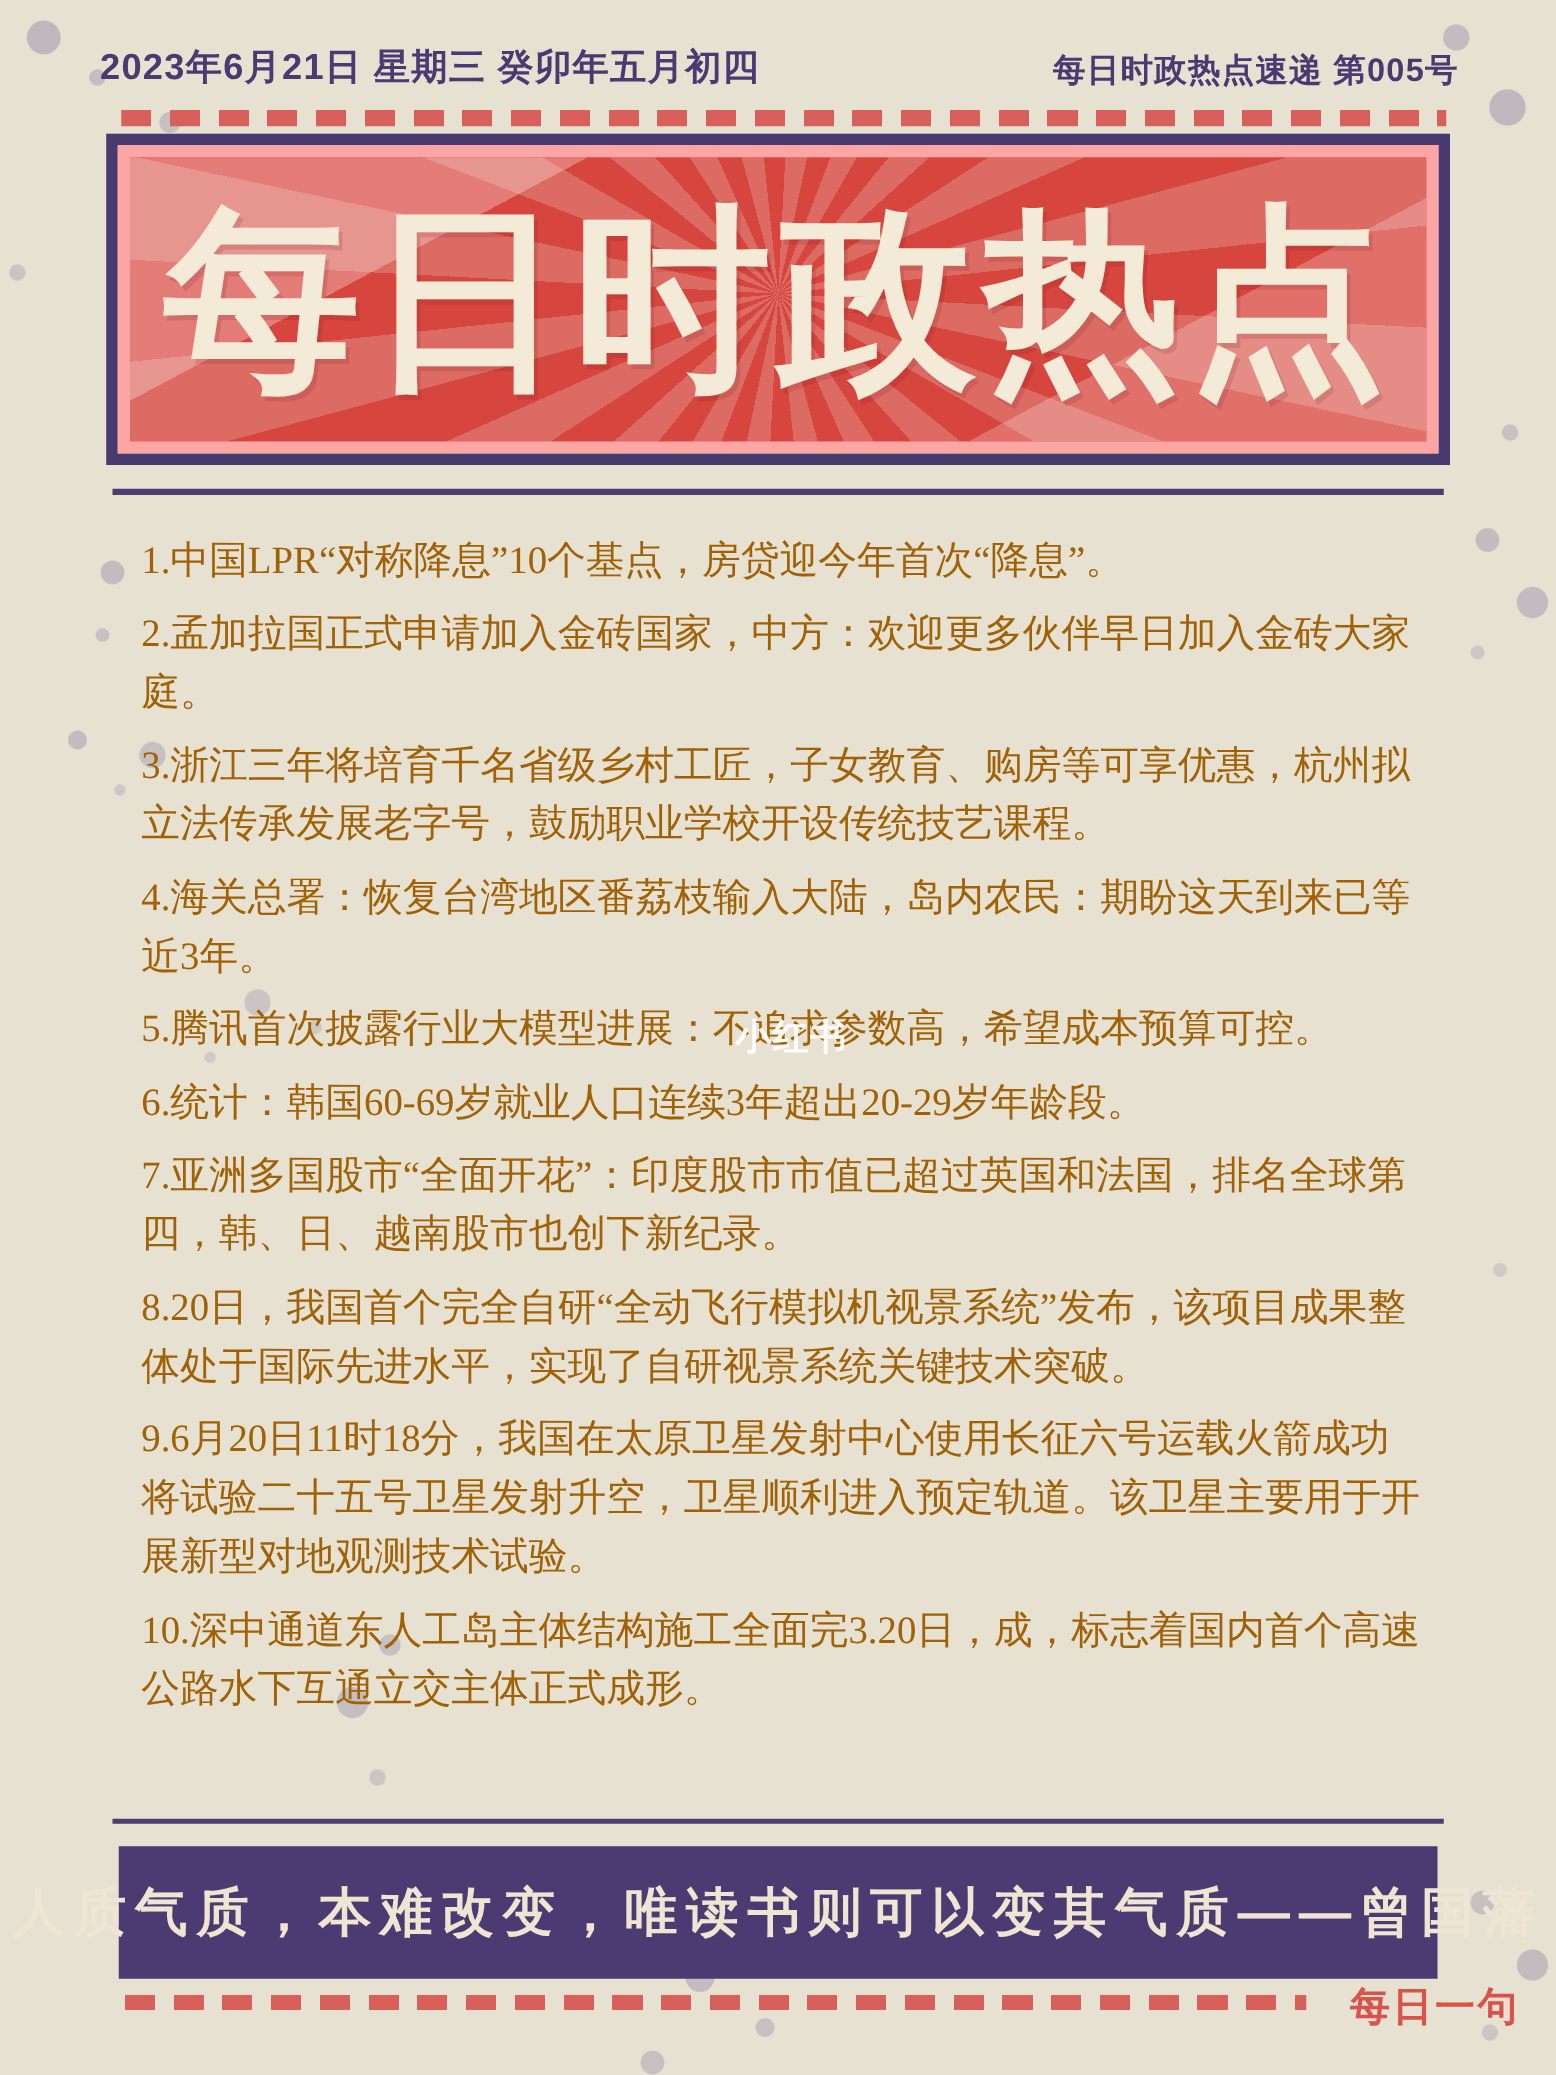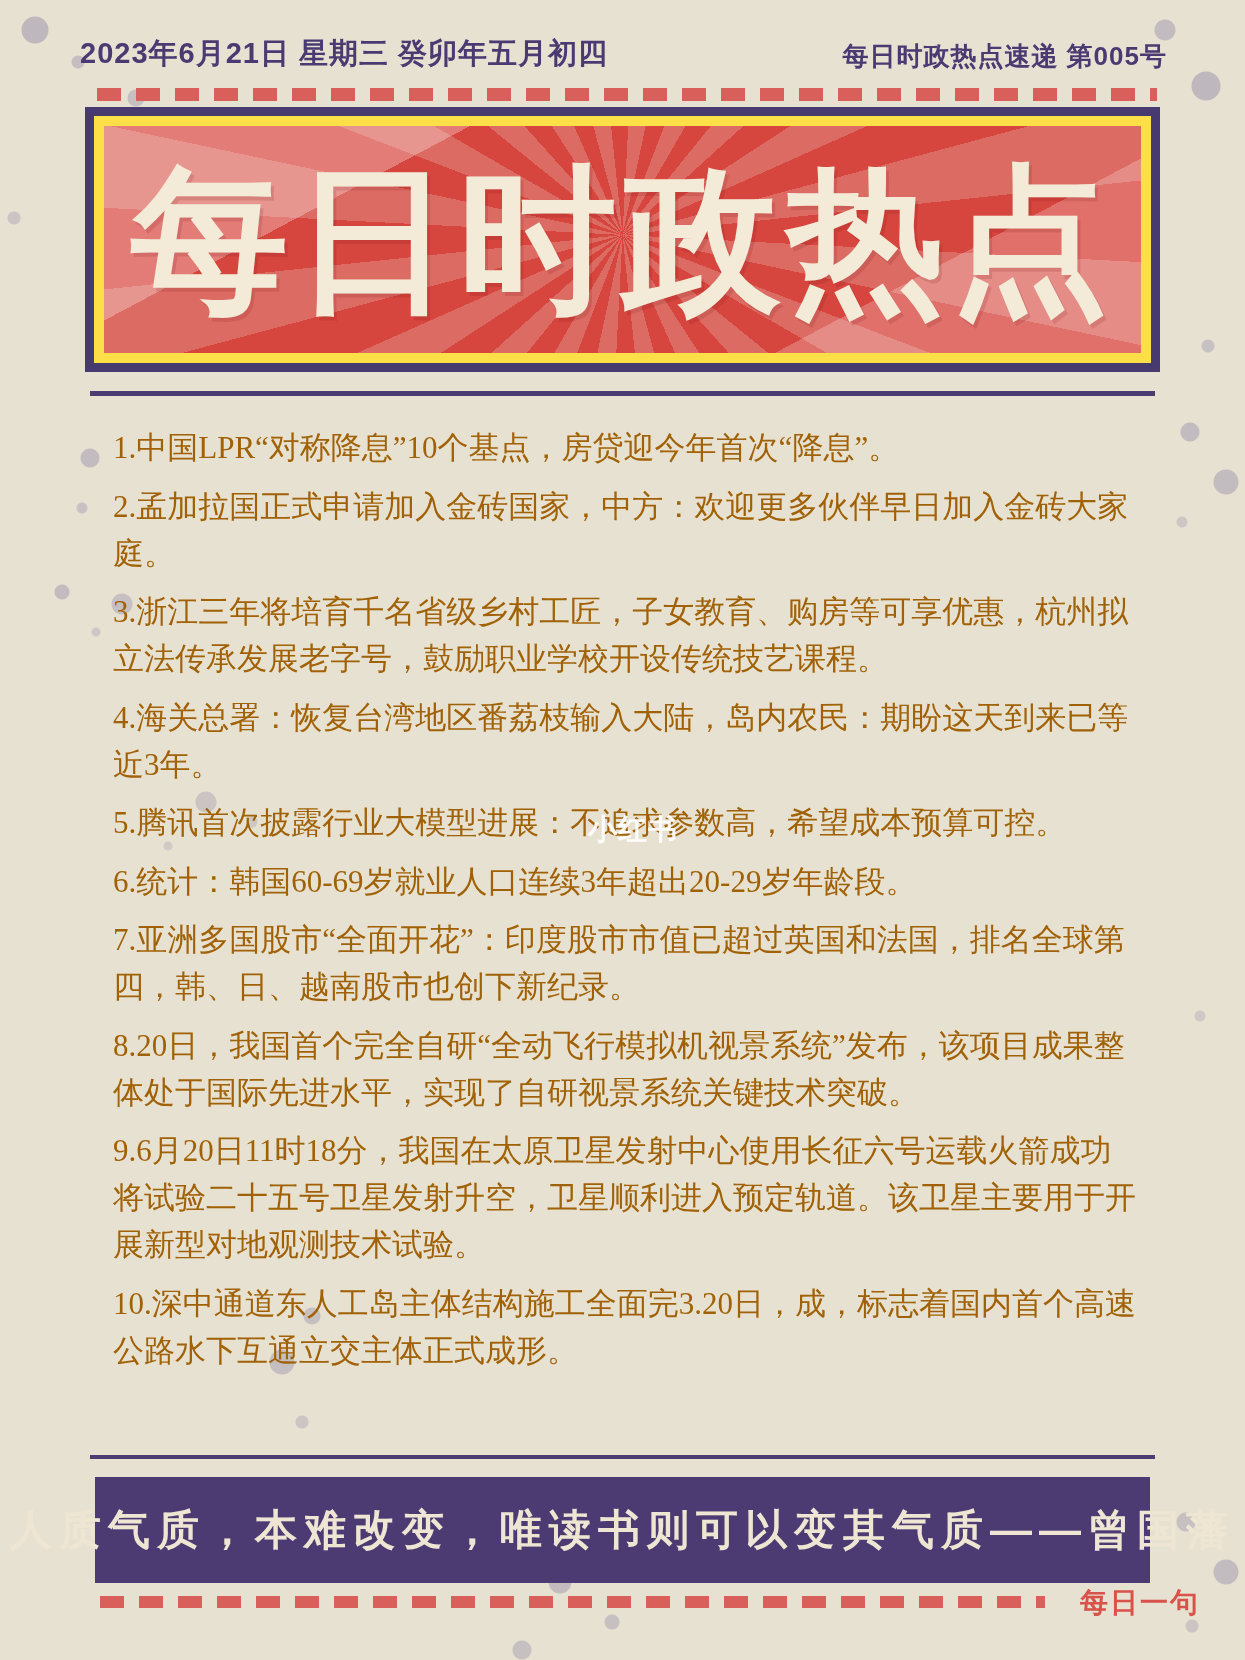--- a/index.html
+++ b/index.html
@@ -52,21 +52,21 @@
   .header-issue { font-size:26px; letter-spacing:1px; }
   .dash-line {
     position:absolute; height:13px;
     background-image:repeating-linear-gradient(90deg, #d9605a 0 24px, transparent 24px 39px);
   }
   .dash-top    { left:97px;  top:88px;   width:1060px; }
   .dash-bottom { left:100px; top:1596px; width:945px; height:12px; }
   .banner {
     position:absolute; left:85px; top:107px; width:1075px; height:265px;
     box-sizing:border-box; border:9px solid #463a6e;
-    background:#fde047; padding:10px;
+    background:#fca5a5; padding:10px;
   }
   .banner-inner {
     width:100%; height:100%;
     background-color:#d7463f;
     background-image:
       linear-gradient(152deg, rgba(255,235,235,.33) 0 25%, rgba(255,235,235,0) 25% 75%, rgba(255,235,235,.26) 75%),
       repeating-conic-gradient(from -6deg at 50% 48%, #d6453e 0 9deg, #dc6b63 9deg 18deg);
     display:flex; align-items:center; justify-content:center;
   }
   .banner-title {
@@ -92,21 +92,21 @@
   .quote-banner {
     position:absolute; left:95px; top:1477px; width:1055px; height:106px;
     background:#4b3b72; display:flex; align-items:center; justify-content:center;
   }
   .quote-text {
     color:#eee6d2; font-weight:900; font-size:42px;
     letter-spacing:7px; white-space:nowrap;
   }
   .quote-label {
     position:absolute; left:1080px; top:1584px;
-    color:#d9534b; font-size:28px; font-weight:900; letter-spacing:2px;
+    color:#d9534b; font-size:32px; font-weight:900; letter-spacing:2px;
   }
 </style>
 </head>
 <body>
 
 <div class="page">
   <div class="speckles"></div>
 
   <div class="header">
     <span class="header-date">2023年6月21日 星期三 癸卯年五月初四</span>

